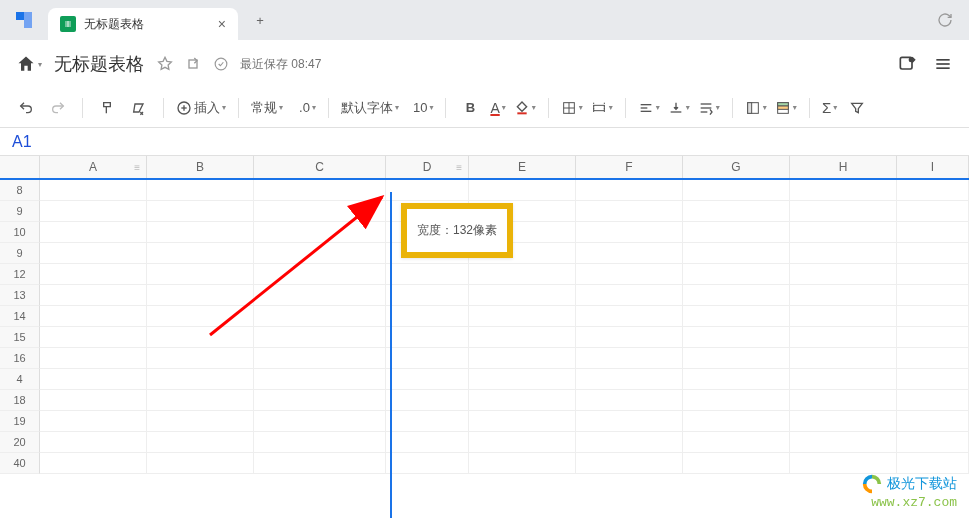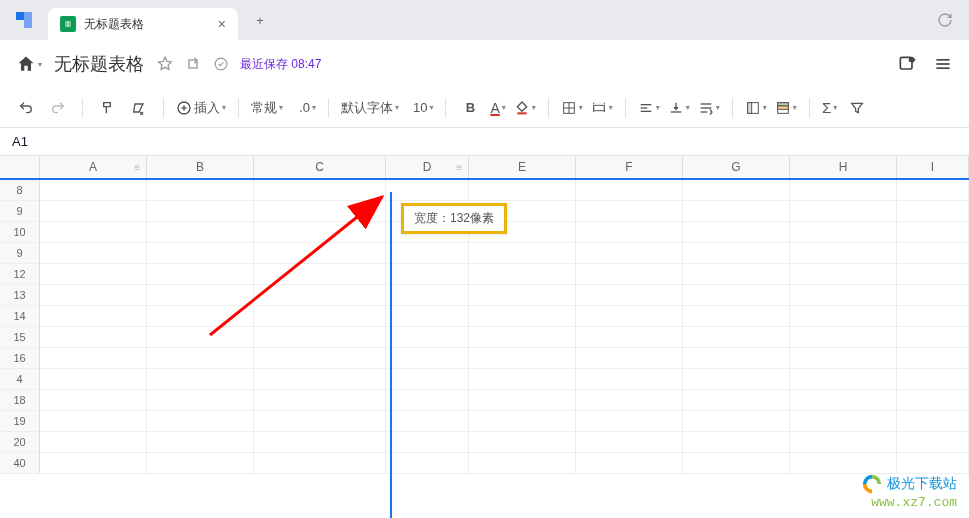--- a/index.html
+++ b/index.html
@@ -12,34 +12,34 @@
 .tab-doc-icon { width: 16px; height: 16px; background: #0f9d58; border-radius: 2px; display: flex; align-items: center; justify-content: center; color: #fff; font-size: 10px; }
 .tab-title { font-size: 12px; color: #333; flex: 1; }
 .tab-close { color: #666; font-size: 14px; cursor: pointer; }
 .new-tab { width: 28px; height: 28px; display: flex; align-items: center; justify-content: center; color: #666; margin-left: 8px; cursor: pointer; }
 .sync-icon { position: absolute; right: 16px; color: #999; }
 
 
 .title-bar { height: 48px; display: flex; align-items: center; padding: 0 16px; gap: 12px; }
 .home-group { display: flex; align-items: center; gap: 2px; color: #444; }
 .doc-title { font-size: 18px; color: #333; }
-.title-icons { display: flex; align-items: center; gap: 10px; color: #6d28d9; font-size: 12px; }
+.title-icons { display: flex; align-items: center; gap: 10px; color: #737373; font-size: 12px; }
 .title-icon { display: flex; align-items: center; justify-content: center; width: 18px; height: 18px; }
 .right-actions { margin-left: auto; display: flex; align-items: center; gap: 16px; color: #444; }
 
 
 .toolbar { height: 40px; display: flex; align-items: center; padding: 0 14px; gap: 8px; border-bottom: 1px solid #e0e0e0; color: #555; font-size: 13px; }
 .tb-btn { display: flex; align-items: center; justify-content: center; min-width: 24px; height: 28px; cursor: pointer; padding: 0 2px; }
 .tb-sep { width: 1px; height: 20px; background: #e0e0e0; margin: 0 4px; }
 .tb-dropdown { display: flex; align-items: center; gap: 2px; cursor: pointer; }
 .caret { font-size: 8px; color: #888; }
 
 
 .namebox-row { height: 28px; display: flex; align-items: center; padding: 0 12px; border-bottom: 1px solid #e0e0e0; }
-.name-box { width: 60px; font-size: 13px; color: #0f172a; }
+.name-box { width: 60px; font-size: 16px; color: #1d4ed8; }
 
 
 .grid-container { position: relative; }
 .col-headers { display: flex; height: 24px; border-bottom: 2px solid #1a73e8; }
 .corner-cell { width: 40px; border-right: 1px solid #ddd; background: #f8f8f8; }
 .col-header { border-right: 1px solid #ddd; background: #f8f8f8; display: flex; align-items: center; justify-content: center; font-size: 12px; color: #666; position: relative; }
 .col-header .menu-ind { position: absolute; right: 6px; color: #bbb; font-size: 10px; }
 .col-A { width: 107px; }
 .col-B { width: 107px; }
 .col-C { width: 132px; }
@@ -50,21 +50,21 @@
 .col-H { width: 107px; }
 .col-I { width: 72px; }
 
 .grid-rows { }
 .grid-row { display: flex; height: 21px; }
 .row-header { width: 40px; border-right: 1px solid #ddd; border-bottom: 1px solid #eee; background: #f8f8f8; display: flex; align-items: center; justify-content: center; font-size: 11px; color: #666; }
 .cell { border-right: 1px solid #eee; border-bottom: 1px solid #eee; }
 
 
 .resize-line { position: absolute; top: 192px; left: 390px; width: 2px; height: 326px; background: #1a73e8; z-index: 5; }
-.resize-tooltip { position: absolute; top: 203px; left: 401px; background: #fff; border: 3px solid #eab308; padding: 4px 10px; font-size: 12px; color: #555; z-index: 6; box-shadow: 0 1px 3px rgba(0,0,0,0.1); }
+.resize-tooltip { position: absolute; top: 203px; left: 401px; background: #fff; border: 6px solid #eab308; padding: 13px 10px; font-size: 12px; color: #555; z-index: 6; box-shadow: 0 1px 3px rgba(0,0,0,0.1); }
 
 
 .arrow-svg { position: absolute; top: 185px; left: 200px; width: 200px; height: 160px; z-index: 7; pointer-events: none; }
 
 
 .watermark { position: absolute; bottom: 8px; right: 12px; text-align: right; font-size: 14px; z-index: 10; }
 .wm-top { color: #1296db; font-weight: 500; display: flex; align-items: center; gap: 4px; justify-content: flex-end; }
 .wm-bottom { color: #8bc34a; font-size: 13px; font-family: Liberation Mono, monospace; }
 .wm-logo { width: 22px; height: 22px; }
 

